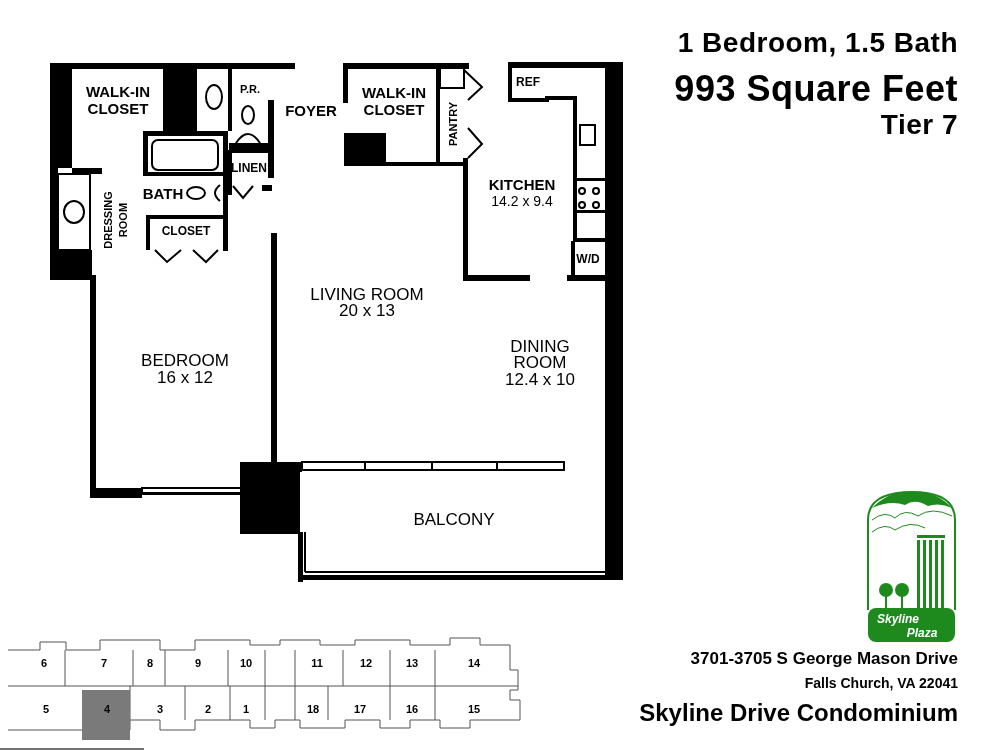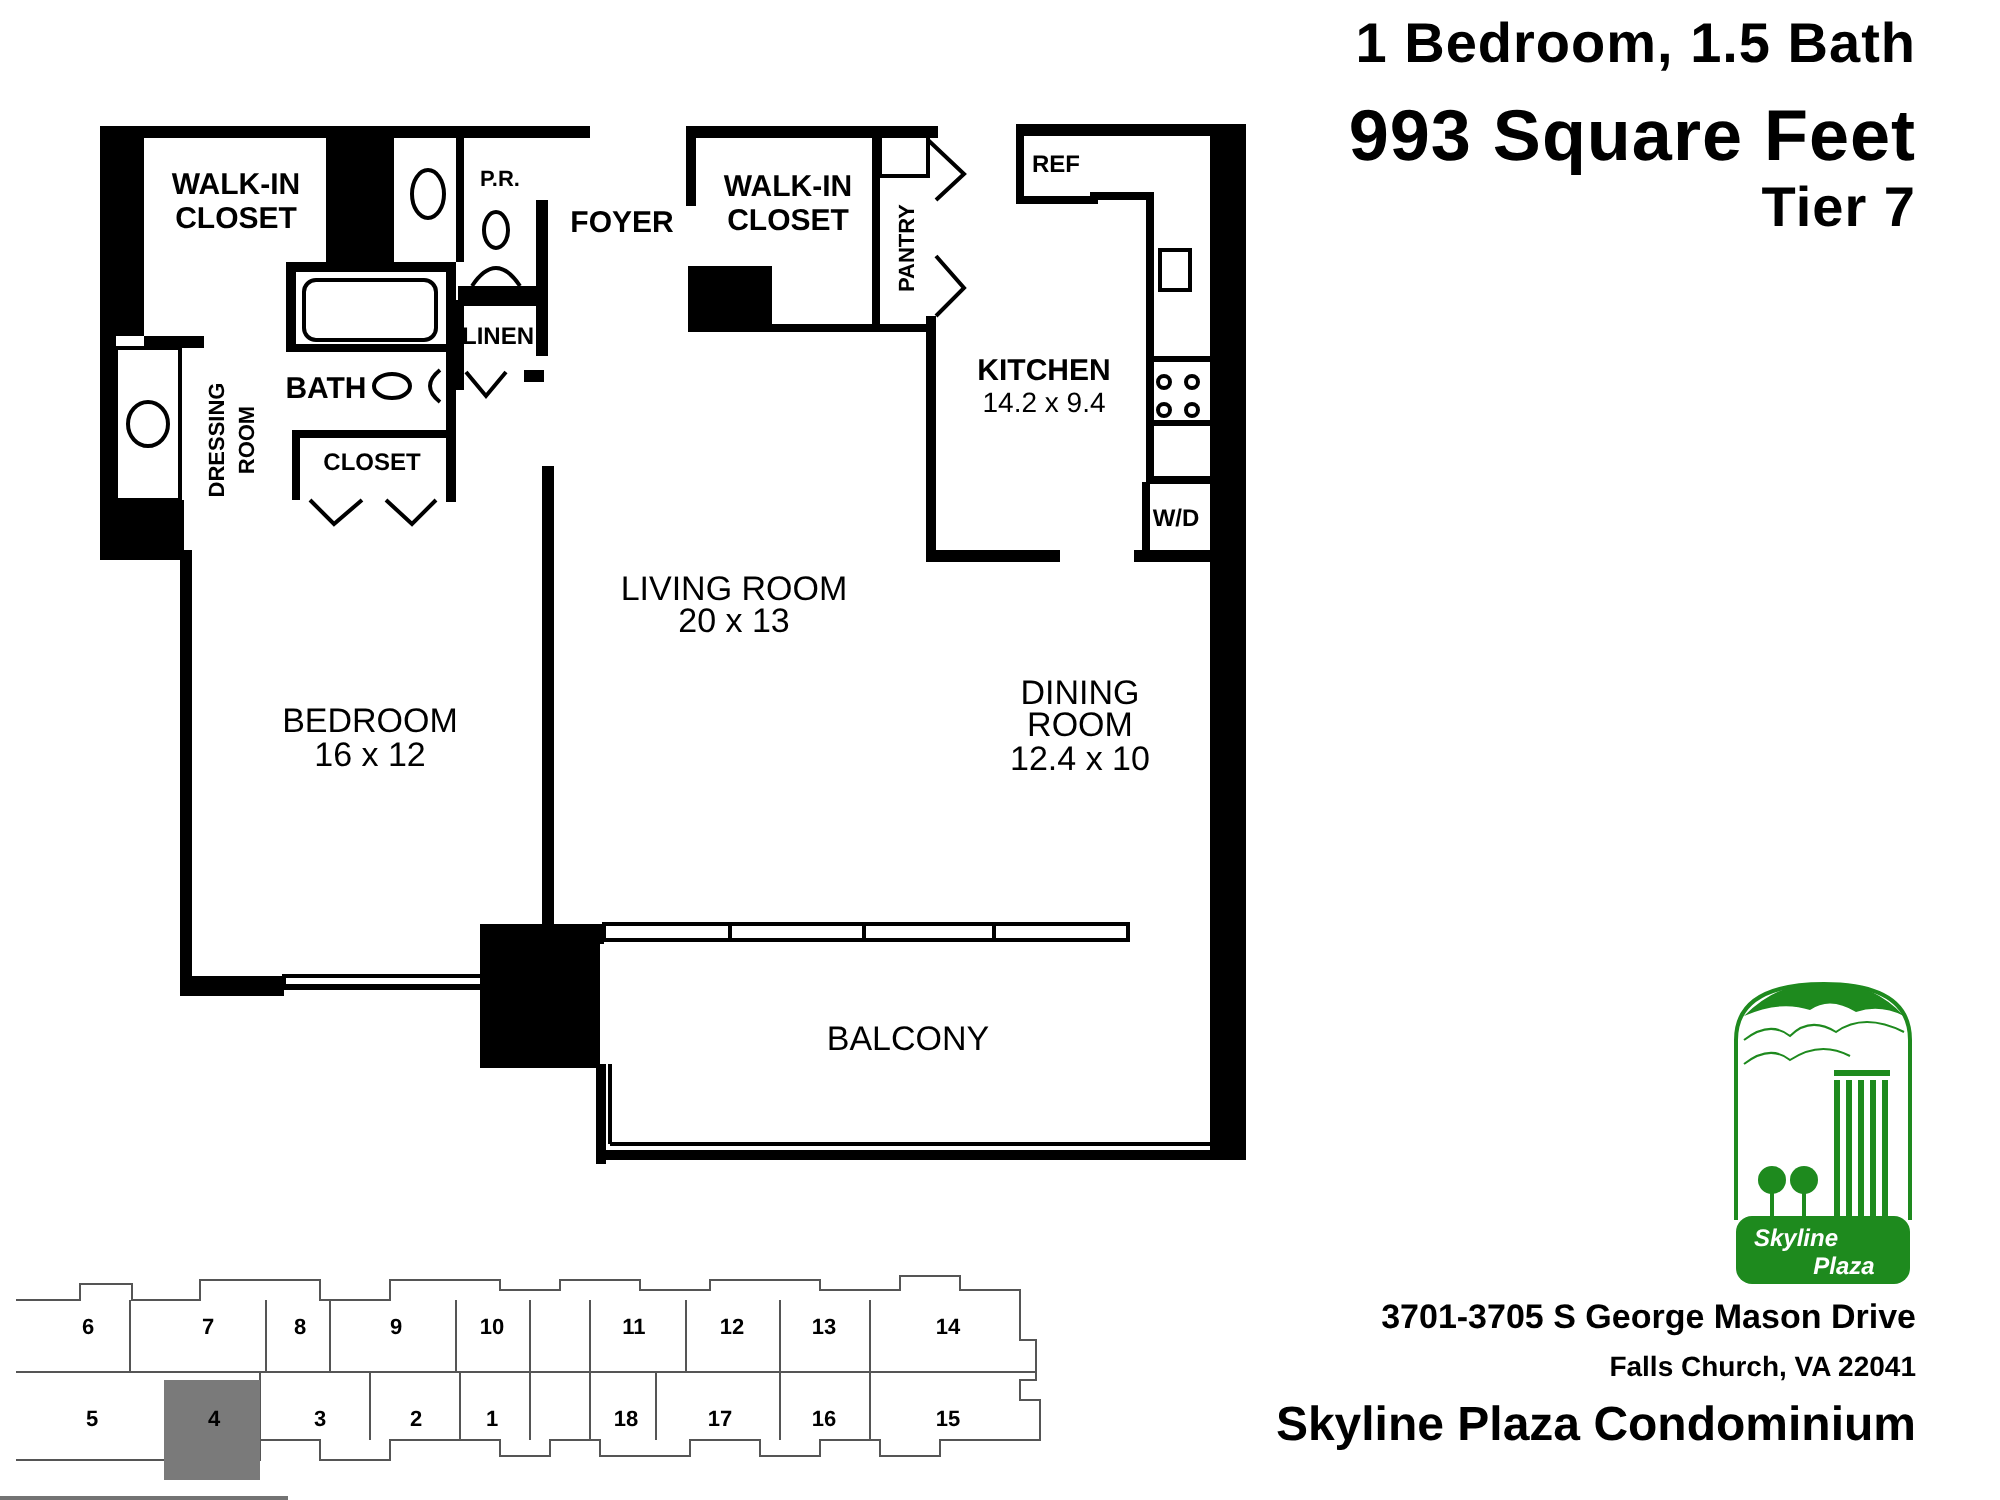--- a/index.html
+++ b/index.html
@@ -1,17 +1,17 @@
 <!DOCTYPE html>
 <html><head>
 <meta charset="utf-8">
 <style>
   html, body { margin:0; padding:0; background:#ffffff; }
   body { width:1000px; height:750px; position:relative; overflow:hidden; font-family:"Liberation Sans", sans-serif; }
-  .hdr { position:absolute; right:42px; text-align:right; font-family:"Liberation Sans", sans-serif; font-weight:bold; color:#000; letter-spacing:0.5px; }
+  .hdr { position:absolute; right:42px; text-align:right; font-family:"Liberation Sans", sans-serif; font-weight:bold; color:#000; letter-spacing:0.5px;margin-top:21px; }
   .hdr1 { top:6px; font-size:28px; }
   .hdr2 { top:47px; font-size:36px; }
   .hdr3 { top:88px; font-size:28px; }
   .addr { position:absolute; right:42px; text-align:left; font-weight:bold; color:#000; }
   .addr1 { top:649px; font-size:17px; }
   .addr2 { top:675px; font-size:14px; }
   .addr3 { top:699px; font-size:24px; }
   svg text { font-family:"Liberation Sans", sans-serif; }
   .plan { position:absolute; left:0; top:0; }
   .bright { position:absolute; left:0; top:748px; width:144px; height:40px; background:#6b6b6b; opacity:0.95; }
@@ -216,19 +216,19 @@
         <rect x="901" y="595" width="2" height="15"></rect>
     </g>
     <rect x="868" y="608" width="87" height="34" rx="8" fill="#1e8a1e"></rect>
     <text x="898" y="623" font-size="12" font-weight="bold" font-style="italic" fill="#fff" text-anchor="middle">Skyline</text>
     <text x="922" y="637" font-size="12" font-weight="bold" font-style="italic" fill="#fff" text-anchor="middle">Plaza</text>
   </g>
 </svg>
 
 <div class="addr addr1">3701-3705 S George Mason Drive</div>
 <div class="addr addr2">Falls Church, VA 22041</div>
-<div class="addr addr3">Skyline Plaza Condominium</div>
+<div class="addr addr3">Skyline Drive Condominium</div>
 
 <div class="bright">
   <span class="bright-word">bright</span>
   <span class="bright-dot"></span>
   <span class="bright-mls">MLS</span>
 </div>
 
 </body></html>

